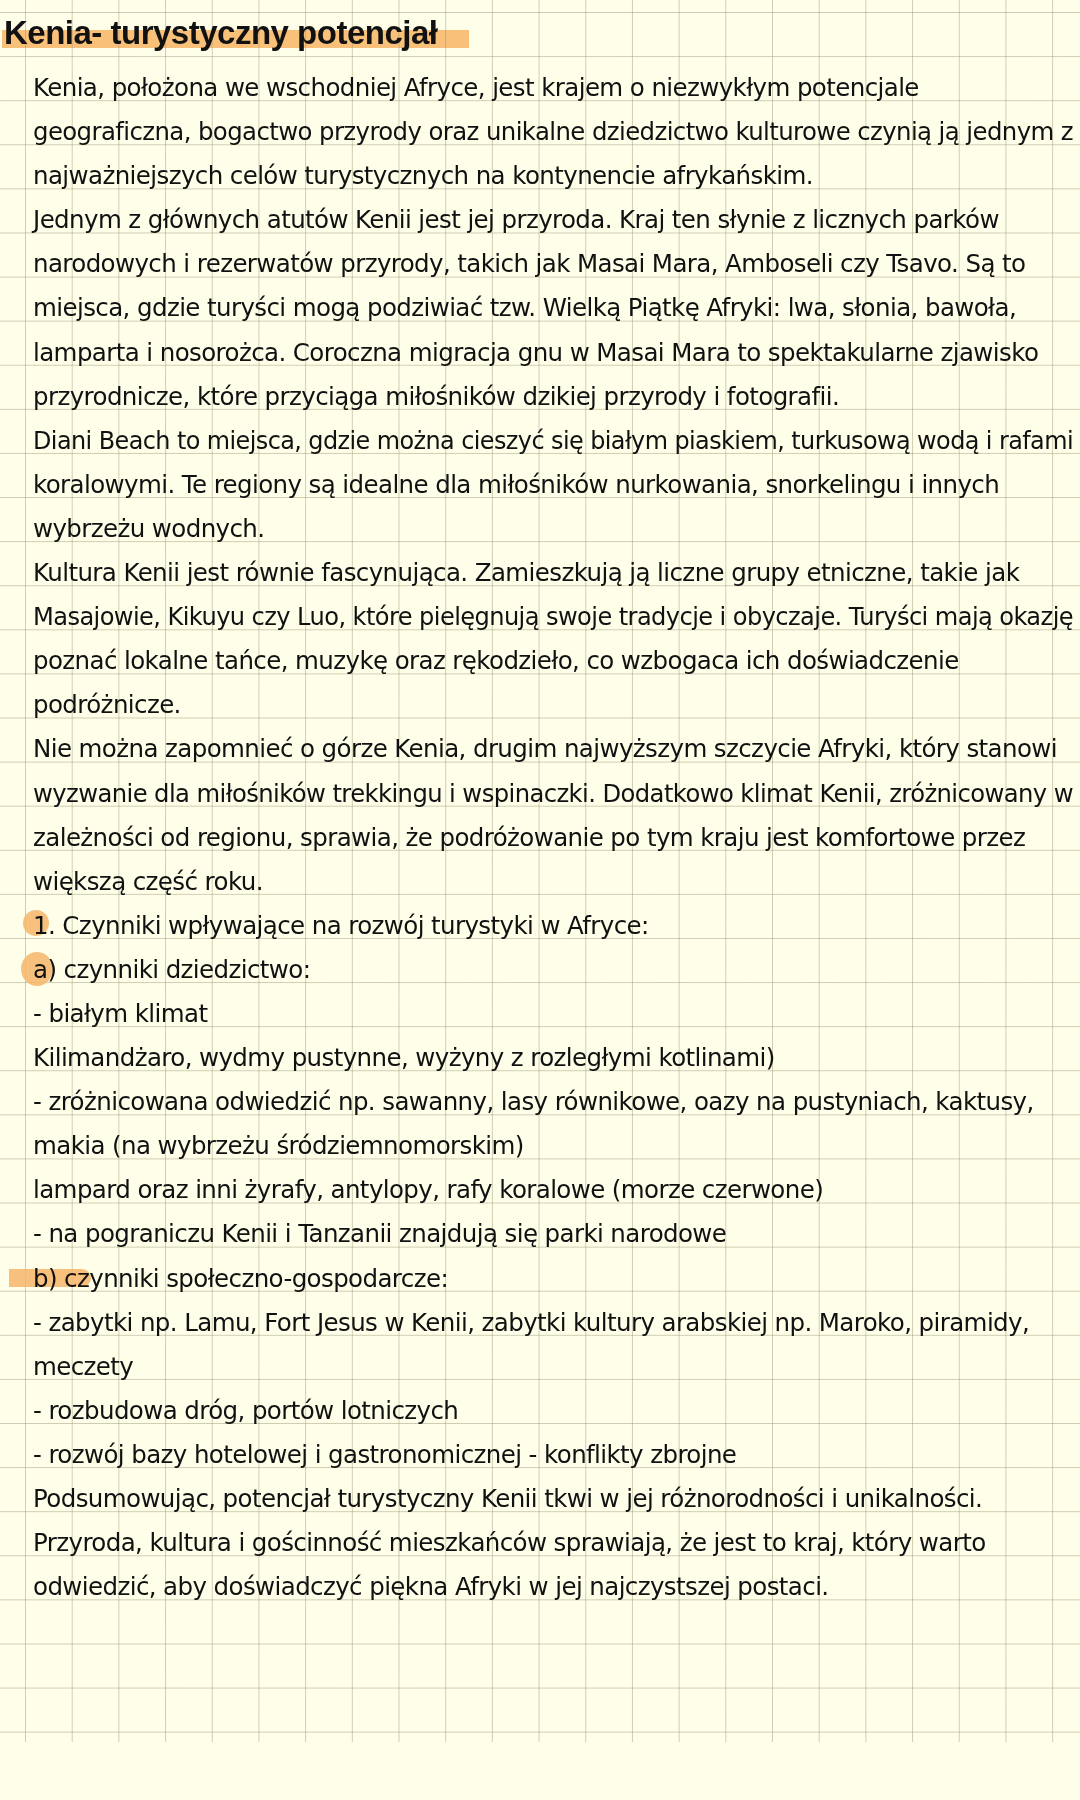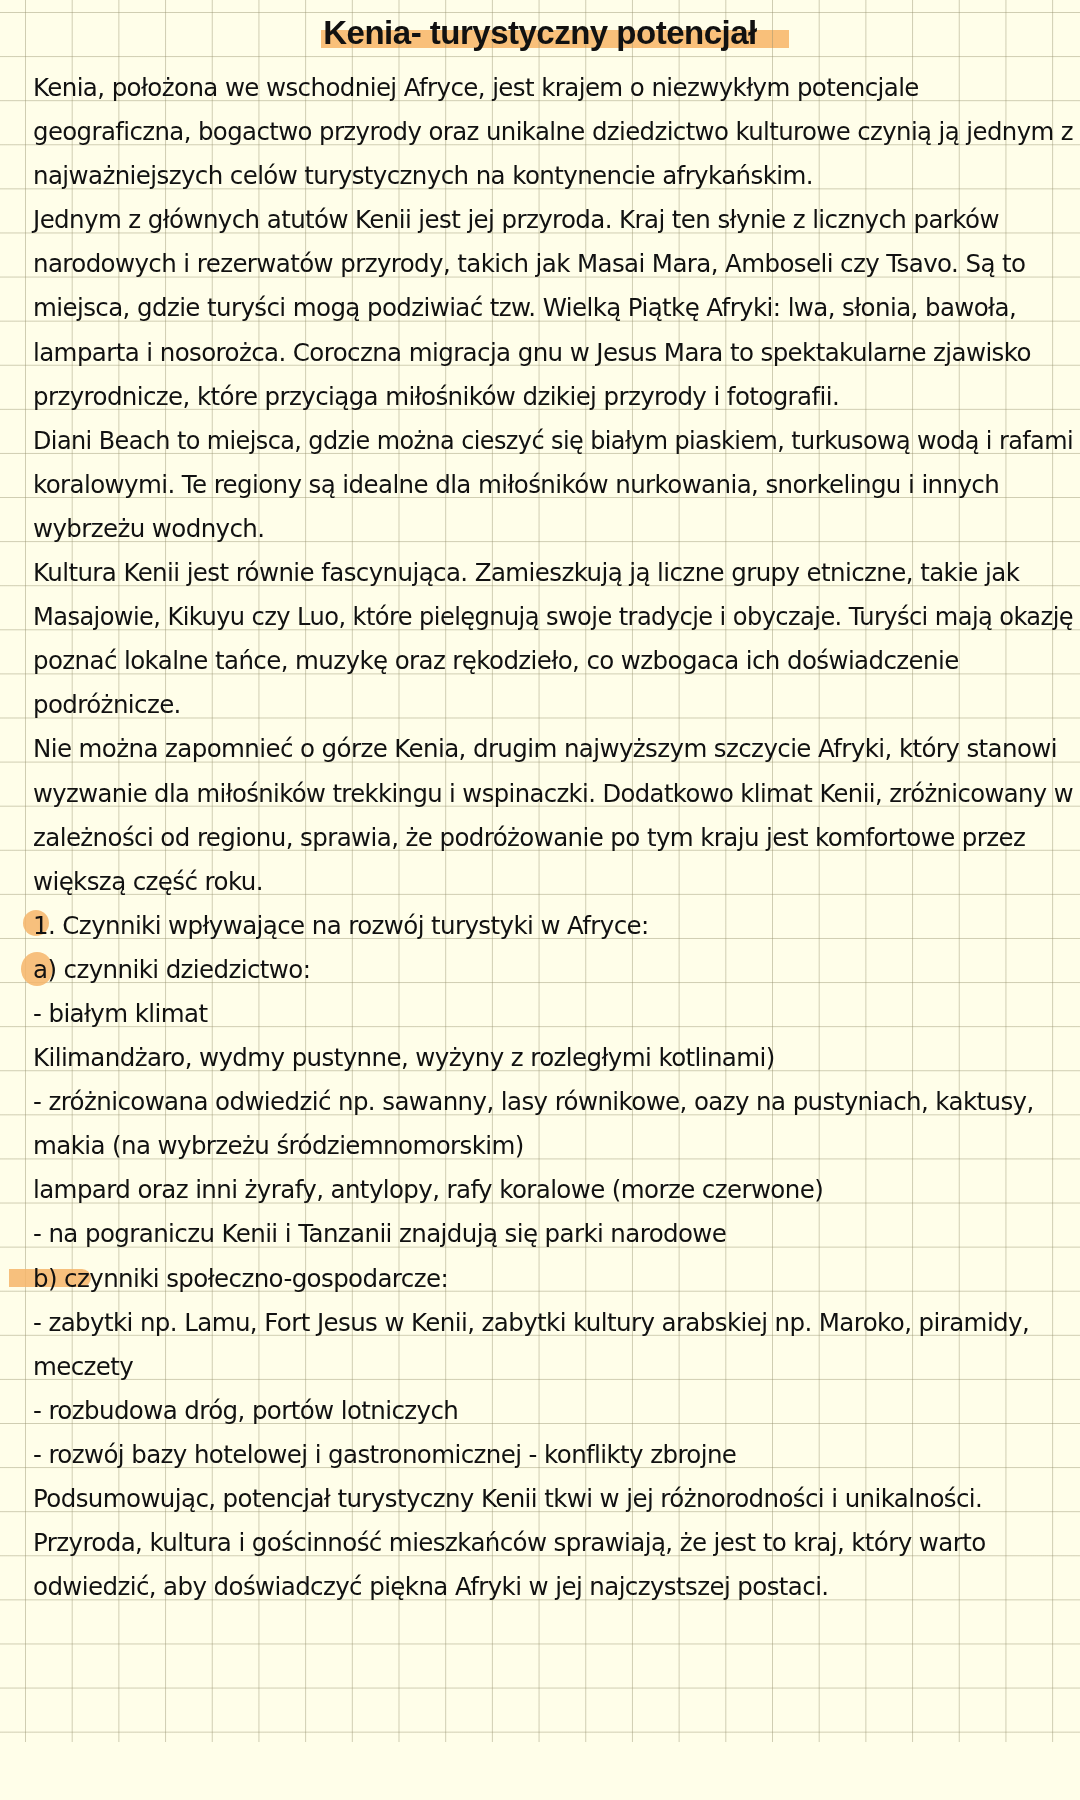--- a/index.html
+++ b/index.html
@@ -3,21 +3,21 @@
 <meta charset="utf-8">
 <style>
   html,body{margin:0;padding:0;}
   body{width:1080px;height:1800px;background:#fffee9;overflow:hidden;position:relative;font-family:"DejaVu Sans",sans-serif;}
   .grid{position:absolute;left:0;top:0;width:1080px;height:1742px;
     background-image:
       linear-gradient(to right, rgba(150,145,110,0.45) 1px, transparent 1px),
       linear-gradient(to bottom, rgba(150,145,110,0.45) 1px, transparent 1px);
     background-size:46.7px 44.1px, 46.7px 44.1px;
     background-position:25px 0, 0 12px;}
-  .title-wrap{position:absolute;top:14px;left:0;width:1080px;text-align:center;}
+  .title-wrap{position:absolute;top:14px;left:0;width:1080px;}
   .title{position:relative;display:inline-block;font-family:"Liberation Sans",sans-serif;font-weight:bold;font-size:33px;color:#111;letter-spacing:-0.5px;padding:0 4px;}
   .title-hl{position:absolute;left:2px;right:-28px;top:16px;height:18px;background:#f9c07a;z-index:-1;}
   .content{position:absolute;left:33px;top:66px;width:1050px;}
   .line{height:44.1px;line-height:44.1px;font-size:24.5px;color:#111;white-space:nowrap;letter-spacing:-0.6px;font-family:"DejaVu Sans",sans-serif;position:relative;}
   .hl-circle{position:absolute;background:#f6b56a;opacity:0.85;border-radius:50%;z-index:0;}
   .hl-bar{position:absolute;background:#f6b56a;opacity:0.85;z-index:0;}
   .txt{position:relative;z-index:1;}
 </style>
 </head>
 <body>
@@ -31,21 +31,21 @@
   </div>
 </div>
 
 <div class="content">
   <div class="line"><span class="txt">Kenia, położona we wschodniej Afryce, jest krajem o niezwykłym potencjale</span></div>
   <div class="line"><span class="txt" style="display: inline-block; transform-origin: left center; transform: scaleX(0.995483);">geograficzna, bogactwo przyrody oraz unikalne dziedzictwo kulturowe czynią ją jednym z</span></div>
   <div class="line"><span class="txt">najważniejszych celów turystycznych na kontynencie afrykańskim.</span></div>
   <div class="line"><span class="txt">Jednym z głównych atutów Kenii jest jej przyroda. Kraj ten słynie z licznych parków</span></div>
   <div class="line"><span class="txt">narodowych i rezerwatów przyrody, takich jak Masai Mara, Amboseli czy Tsavo. Są to</span></div>
   <div class="line"><span class="txt">miejsca, gdzie turyści mogą podziwiać tzw. Wielką Piątkę Afryki: lwa, słonia, bawoła,</span></div>
-  <div class="line"><span class="txt">lamparta i nosorożca. Coroczna migracja gnu w Jesus Mara to spektakularne zjawisko</span></div>
+  <div class="line"><span class="txt">lamparta i nosorożca. Coroczna migracja gnu w Masai Mara to spektakularne zjawisko</span></div>
   <div class="line"><span class="txt">przyrodnicze, które przyciąga miłośników dzikiej przyrody i fotografii.</span></div>
   <div class="line"><span class="txt" style="display: inline-block; transform-origin: left center; transform: scaleX(0.976927);">Diani Beach to miejsca, gdzie można cieszyć się białym piaskiem, turkusową wodą i rafami</span></div>
   <div class="line"><span class="txt">koralowymi. Te regiony są idealne dla miłośników nurkowania, snorkelingu i innych</span></div>
   <div class="line"><span class="txt">wybrzeżu wodnych.</span></div>
   <div class="line"><span class="txt">Kultura Kenii jest równie fascynująca. Zamieszkują ją liczne grupy etniczne, takie jak</span></div>
   <div class="line"><span class="txt" style="display: inline-block; transform-origin: left center; transform: scaleX(0.984426);">Masajowie, Kikuyu czy Luo, które pielęgnują swoje tradycje i obyczaje. Turyści mają okazję</span></div>
   <div class="line"><span class="txt">poznać lokalne tańce, muzykę oraz rękodzieło, co wzbogaca ich doświadczenie</span></div>
   <div class="line"><span class="txt">podróżnicze.</span></div>
   <div class="line"><span class="txt">Nie można zapomnieć o górze Kenia, drugim najwyższym szczycie Afryki, który stanowi</span></div>
   <div class="line"><span class="txt" style="display: inline-block; transform-origin: left center; transform: scaleX(0.990609);">wyzwanie dla miłośników trekkingu i wspinaczki. Dodatkowo klimat Kenii, zróżnicowany w</span></div>

